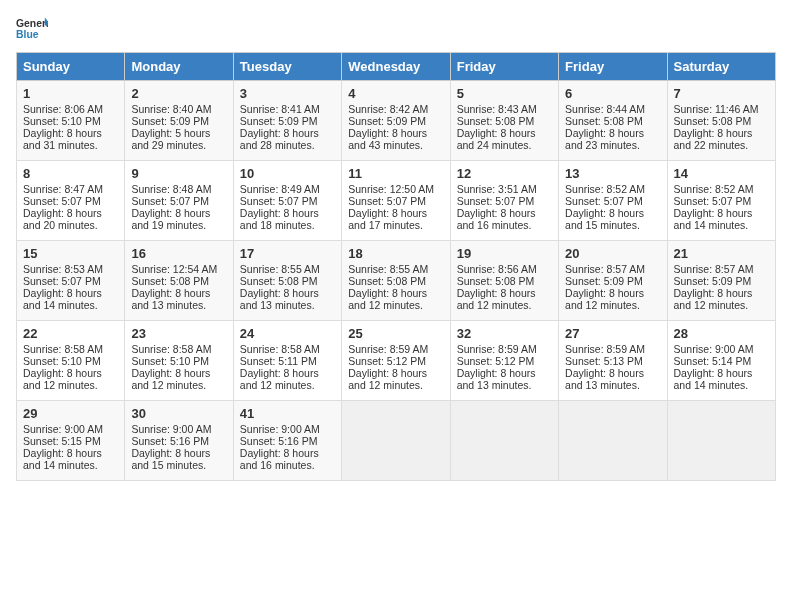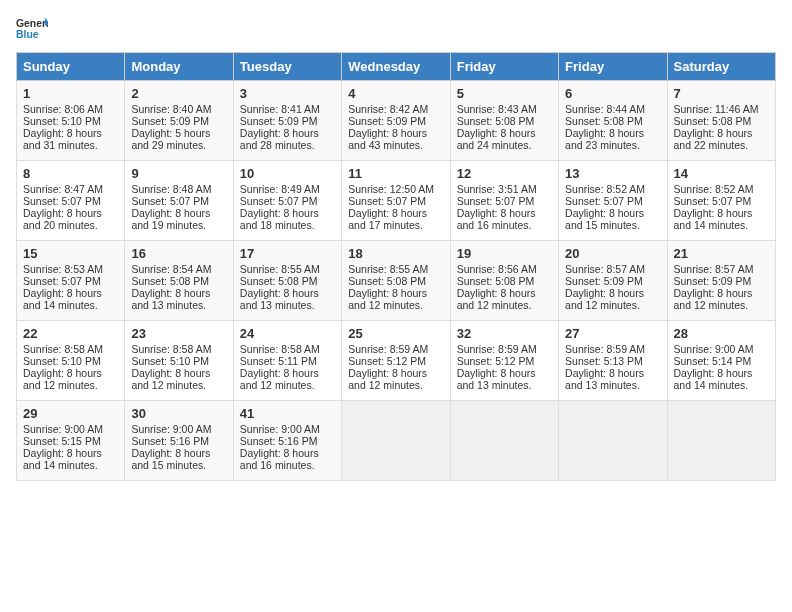--- a/index.html
+++ b/index.html
@@ -195,21 +195,21 @@
       </tr>
       <tr>
         <td>
         <span class="day-number">15</span>
         <span>Sunrise: 8:53 AM</span><br>
         <span>Sunset: 5:07 PM</span><br>
         <span>Daylight: 8 hours and 14 minutes.</span>
       </td>
         <td>
         <span class="day-number">16</span>
-        <span>Sunrise: 8:54 AM</span><br>
+        <span>Sunrise: 12:54 AM</span><br>
         <span>Sunset: 5:08 PM</span><br>
         <span>Daylight: 8 hours and 13 minutes.</span>
       </td>
         <td>
         <span class="day-number">17</span>
         <span>Sunrise: 8:55 AM</span><br>
         <span>Sunset: 5:08 PM</span><br>
         <span>Daylight: 8 hours and 13 minutes.</span>
       </td>
         <td>

